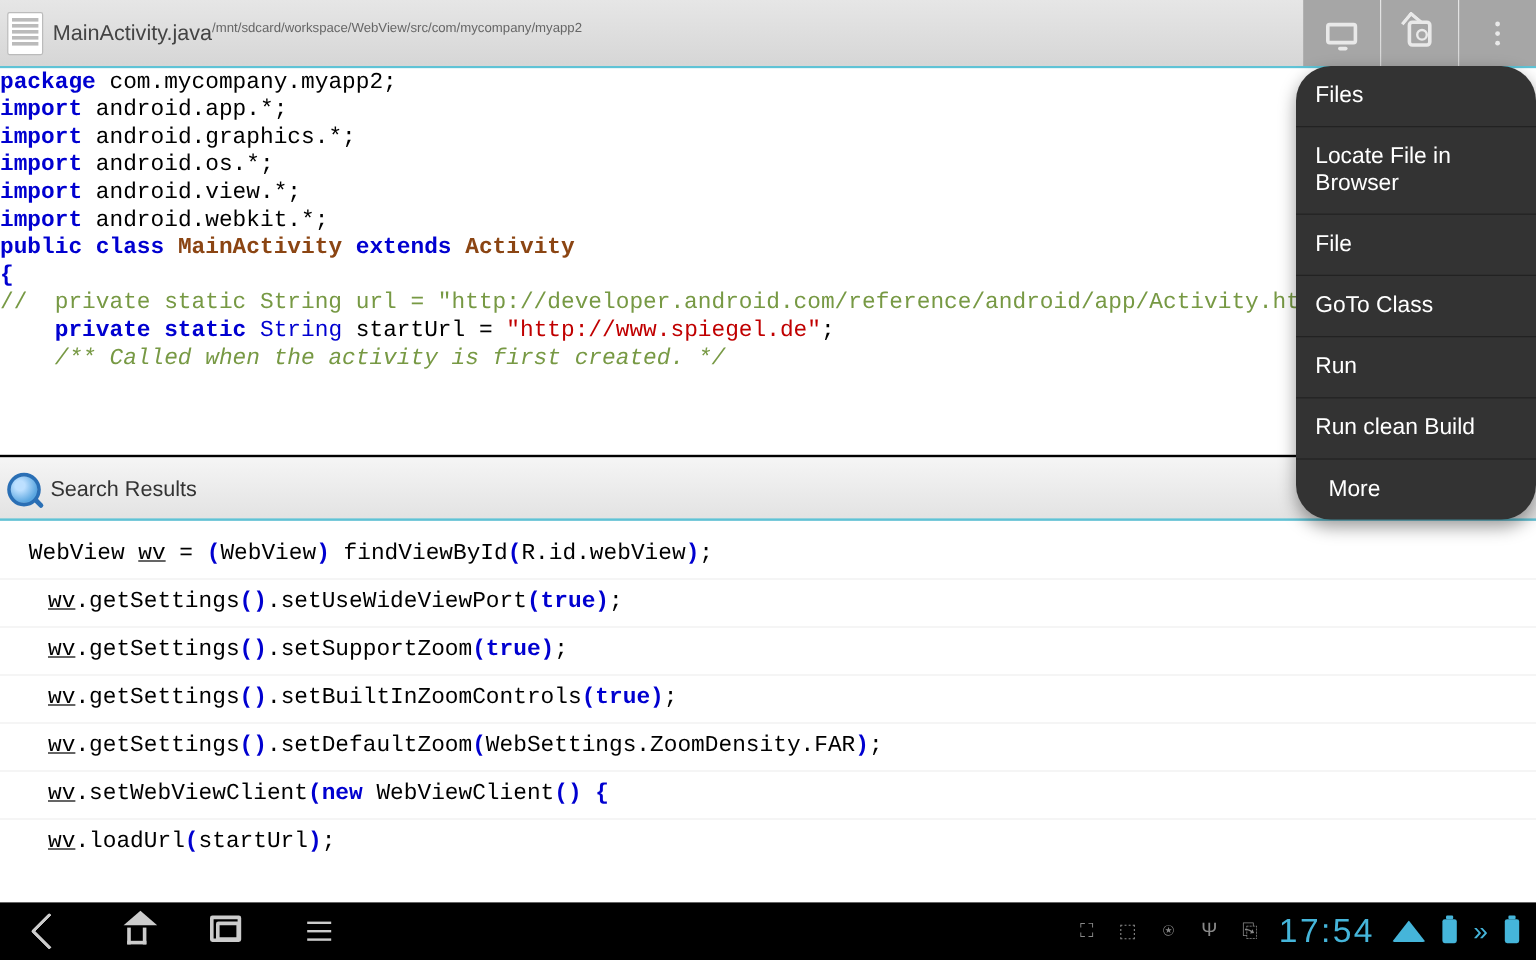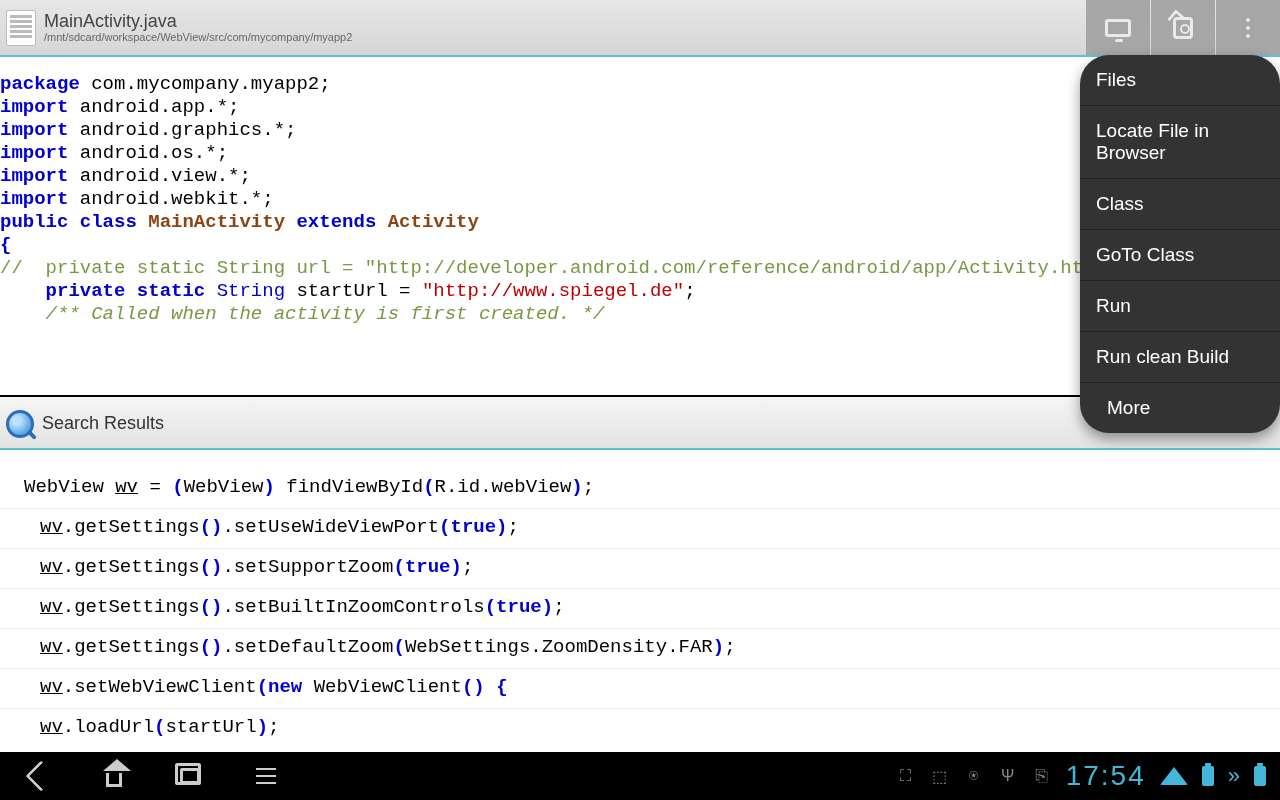--- a/index.html
+++ b/index.html
@@ -2,36 +2,36 @@
 <html><head>
 <meta charset="utf-8">
 <style>
 * { margin:0; padding:0; box-sizing:border-box; }
 html,body { width:1280px; height:800px; font-family:Arial, Helvetica, sans-serif; overflow:hidden; background:#fff; }
 
 
 .topbar { height:55px; background:linear-gradient(#e6e6e6,#d6d6d6); display:flex; align-items:center; padding:0 0 0 6px; position:relative; }
 .file-icon { width:30px; height:36px; background:#fff; border:1px solid #bbb; border-radius:2px; margin-right:8px; position:relative; }
 .file-icon::before{ content:""; position:absolute; top:4px; left:3px; right:3px; height:3px; background:#bbb; box-shadow:0 5px 0 #bbb,0 10px 0 #bbb,0 15px 0 #bbb,0 20px 0 #bbb; }
-.file-info { display:flex; flex-direction:column; line-height:1.1;}
+.file-info { display:flex; flex-direction:row; line-height:1.1;}
 .file-title { font-size:18px; color:#444; }
 .file-path  { font-size:11px; color:#666; }
 .topbar-right { position:absolute; right:0; top:0; height:100%; display:flex; }
 .top-action { width:64px; height:55px; background:#a6a6a6; display:flex; align-items:center; justify-content:center; position:relative; }
 .top-action + .top-action { margin-left:1px; }
 .dots { width:4px; height:4px; background:#e9e9e9; border-radius:2px; box-shadow:0 8px 0 #e9e9e9,0 -8px 0 #e9e9e9; }
 .monitor { width:26px; height:18px; border:3px solid #e9e9e9; border-radius:3px; position:relative;}
 .monitor::after{content:"";position:absolute;bottom:-8px;left:7px;width:8px;height:3px;background:#e9e9e9;border-radius:2px;}
 .cam { width:20px; height:22px; border:3px solid #e9e9e9; border-radius:4px; position:relative;}
 .cam::before{content:"";position:absolute;top:4px;left:4px;width:6px;height:6px;border:2px solid #e9e9e9;border-radius:50%;}
 .cam::after{content:"";position:absolute;top:-8px;left:-6px;width:10px;height:10px;border:3px solid #e9e9e9;border-right:none;border-bottom:none;transform:rotate(40deg);border-radius:2px 0 0 0;}
 .rule { height:2px; background:#5fc3d6; }
 
 
-.code { font-family:"Menlo","Consolas","Courier New",monospace; font-size:19px; line-height:23px; color:#000; white-space:pre; padding:0; background:#fff;margin-top:16px; }
+.code { font-family:"Menlo","Consolas","Courier New",monospace; font-size:19px; line-height:23px; color:#000; white-space:pre; padding:0; background:#fff; }
 .code .kw{ color:#0000d0; font-weight:bold;}
 .code .type{ color:#0000d0;}
 .code .cls{ color:#8b4513; font-weight:bold;}
 .code .str{ color:#c00000;}
 .code .cmt{ color:#779944;}
 .code .cmtd{ color:#779944; font-style:italic;}
 .code .brace{ color:#0000d0; font-weight:bold;}
 .code .tok{ text-decoration:underline; }
 
 .top-code { height:323px; overflow:hidden; border-bottom:1px solid #000; }
@@ -100,21 +100,21 @@
 <div class="search-band">
   <div class="mag"></div>
   <span>Search Results</span>
 </div>
 
 <div class="results code" id="results"><div class="result-row"><span class="">WebView </span><span class="tok">wv</span><span class=""> = </span><span class="brace">(</span><span class="">WebView</span><span class="brace">)</span><span class=""> findViewById</span><span class="brace">(</span><span class="">R.id.webView</span><span class="brace">)</span><span class="">;</span></div><div class="result-row"><span class="tok">wv</span><span class="">.getSettings</span><span class="brace">()</span><span class="">.setUseWideViewPort</span><span class="brace">(</span><span class="kw">true</span><span class="brace">)</span><span class="">;</span></div><div class="result-row"><span class="tok">wv</span><span class="">.getSettings</span><span class="brace">()</span><span class="">.setSupportZoom</span><span class="brace">(</span><span class="kw">true</span><span class="brace">)</span><span class="">;</span></div><div class="result-row"><span class="tok">wv</span><span class="">.getSettings</span><span class="brace">()</span><span class="">.setBuiltInZoomControls</span><span class="brace">(</span><span class="kw">true</span><span class="brace">)</span><span class="">;</span></div><div class="result-row"><span class="tok">wv</span><span class="">.getSettings</span><span class="brace">()</span><span class="">.setDefaultZoom</span><span class="brace">(</span><span class="">WebSettings.ZoomDensity.FAR</span><span class="brace">)</span><span class="">;</span></div><div class="result-row"><span class="tok">wv</span><span class="">.setWebViewClient</span><span class="brace">(</span><span class="kw">new </span><span class="">WebViewClient</span><span class="brace">()</span><span class=""> </span><span class="brace">{</span></div><div class="result-row"><span class="tok">wv</span><span class="">.loadUrl</span><span class="brace">(</span><span class="">startUrl</span><span class="brace">)</span><span class="">;</span></div></div>
 
 <div class="menu" id="menu">
     <div class="menu-item">Files</div>
     <div class="menu-item">Locate File in Browser</div>
-    <div class="menu-item">Class</div>
+    <div class="menu-item">File</div>
     <div class="menu-item">GoTo Class</div>
     <div class="menu-item">Run</div>
     <div class="menu-item">Run clean Build</div>
     <div class="menu-item">More</div>
   </div>
 
 <div class="sysbar">
   <div class="nav">
     <div class="navbtn">
         <div class="back-ico"></div>

